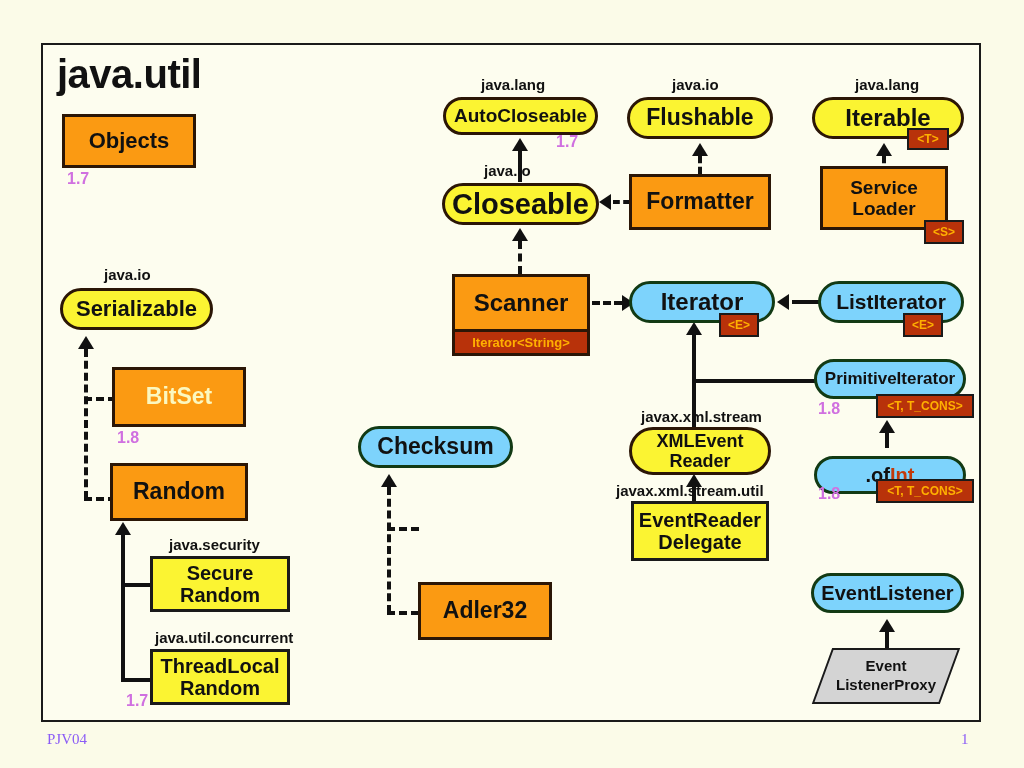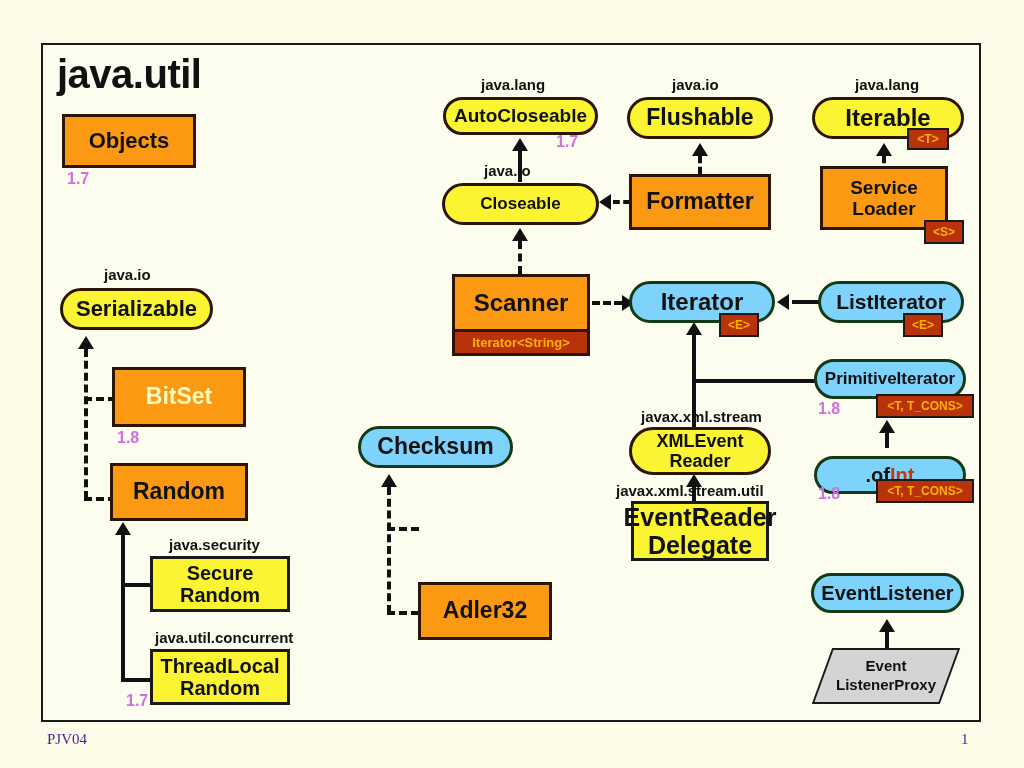--- a/index.html
+++ b/index.html
@@ -30,21 +30,21 @@
     font-size: 40px;
     font-weight: bold;
     color: #111111;
     letter-spacing: -0.5px;
   }
   
   .footer-txt {
     position: absolute;
     font-family: "Liberation Serif", serif;
     font-size: 15px;
-    color: #4c1d95;
+    color: #8b5cf6;
   }
   #footer-left  { left: 47px;  top: 731px; }
   #footer-right { left: 961px; top: 731px; }
 
   
   .node {
     position: absolute;
     box-sizing: border-box;
     display: flex;
     flex-direction: column;
@@ -244,21 +244,21 @@
   <div class="pkg" style="left:481px; top:76px;">java.lang</div>
   <div class="node iface" style="left:443px; top:97px; width:155px; height:38px; font-size:19px;">
     <span class="ln">AutoCloseable</span>
   </div>
   <div class="ver" style="left:556px; top:133px;">1.7</div>
 
   <div class="ar-up" style="left:512px; top:138px;"></div>
   <div class="ln-v" style="left:518px; top:150px; height:32px;"></div>
 
   <div class="pkg" style="left:484px; top:162px;">java.io</div>
-  <div class="node iface" style="left:442px; top:183px; width:157px; height:42px; font-size:17px;">
+  <div class="node iface" style="left:442px; top:183px; width:157px; height:42px; font-size:29px;">
     <span class="ln">Closeable</span>
   </div>
 
   <div class="ar-up" style="left:512px; top:228px;"></div>
   <div class="dash-v" style="left:518px; top:241px; height:33px;"></div>
 
   <div class="node cls-o" style="left:452px; top:274px; width:138px; height:58px; font-size:24px;">
     <span class="ln">Scanner</span>
   </div>
   <div class="band" style="left:452px; top:332px; width:138px; height:24px;">Iterator&lt;String&gt;</div>
@@ -331,21 +331,21 @@
   <div class="pkg" style="left:641px; top:408px;">javax.xml.stream</div>
   <div class="node iface" style="left:629px; top:427px; width:142px; height:48px; font-size:18px;">
     <span class="ln">XMLEvent</span>
     <span class="ln">Reader</span>
   </div>
 
   <div class="ar-up" style="left:686px; top:474px;"></div>
   <div class="dash-v" style="left:692px; top:486px; height:16px;"></div>
 
   <div class="pkg" style="left:616px; top:482px;">javax.xml.stream.util</div>
-  <div class="node cls-y" style="left:631px; top:501px; width:138px; height:60px; font-size:25px;">
+  <div class="node cls-y" style="left:631px; top:501px; width:138px; height:60px; font-size:20px;">
     <span class="ln">EventReader</span>
     <span class="ln">Delegate</span>
   </div>
 
   <div class="node iface-g" style="left:811px; top:573px; width:153px; height:40px; font-size:20px;">
     <span class="ln">EventListener</span>
   </div>
 
   <div class="ar-up" style="left:879px; top:619px;"></div>
   <div class="ln-v" style="left:885px; top:631px; height:20px;"></div>

